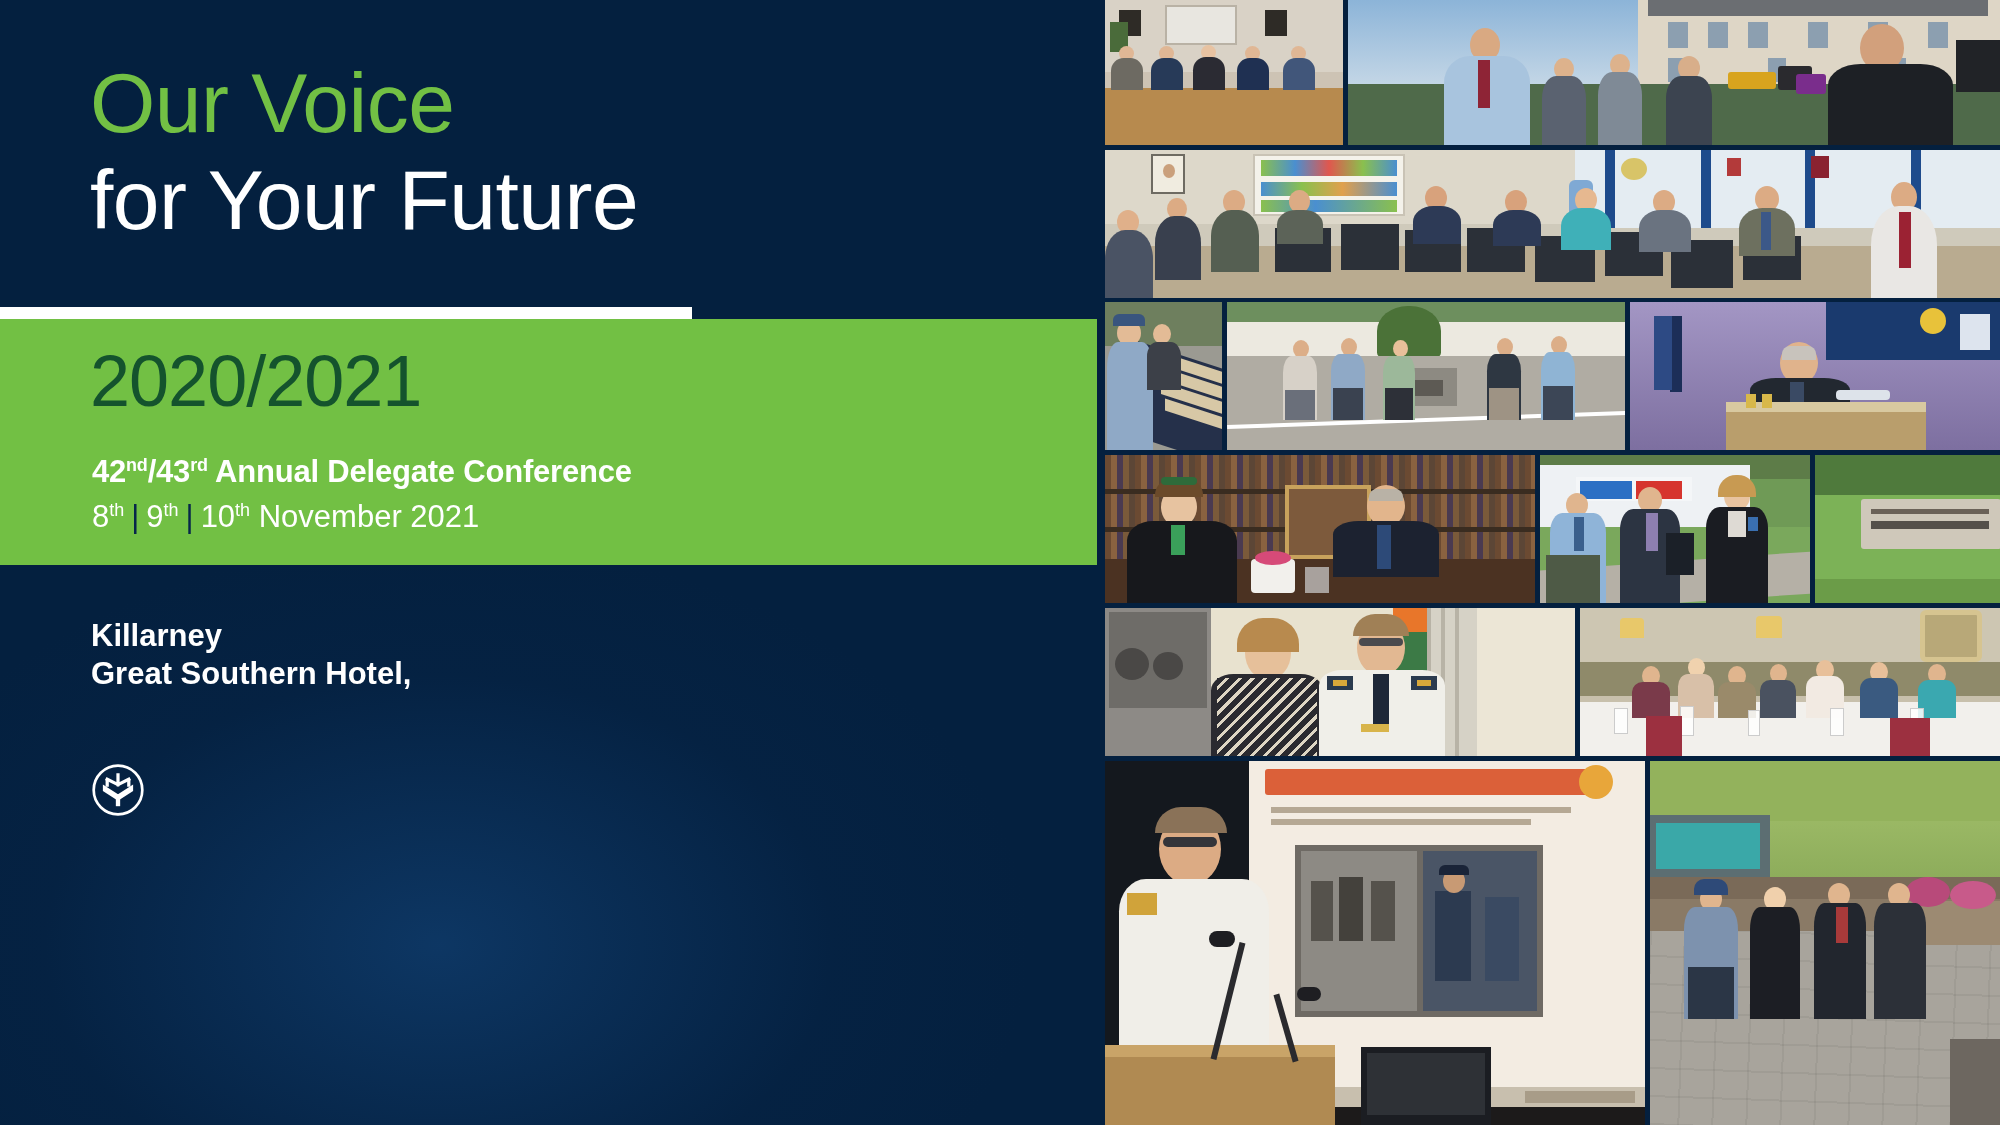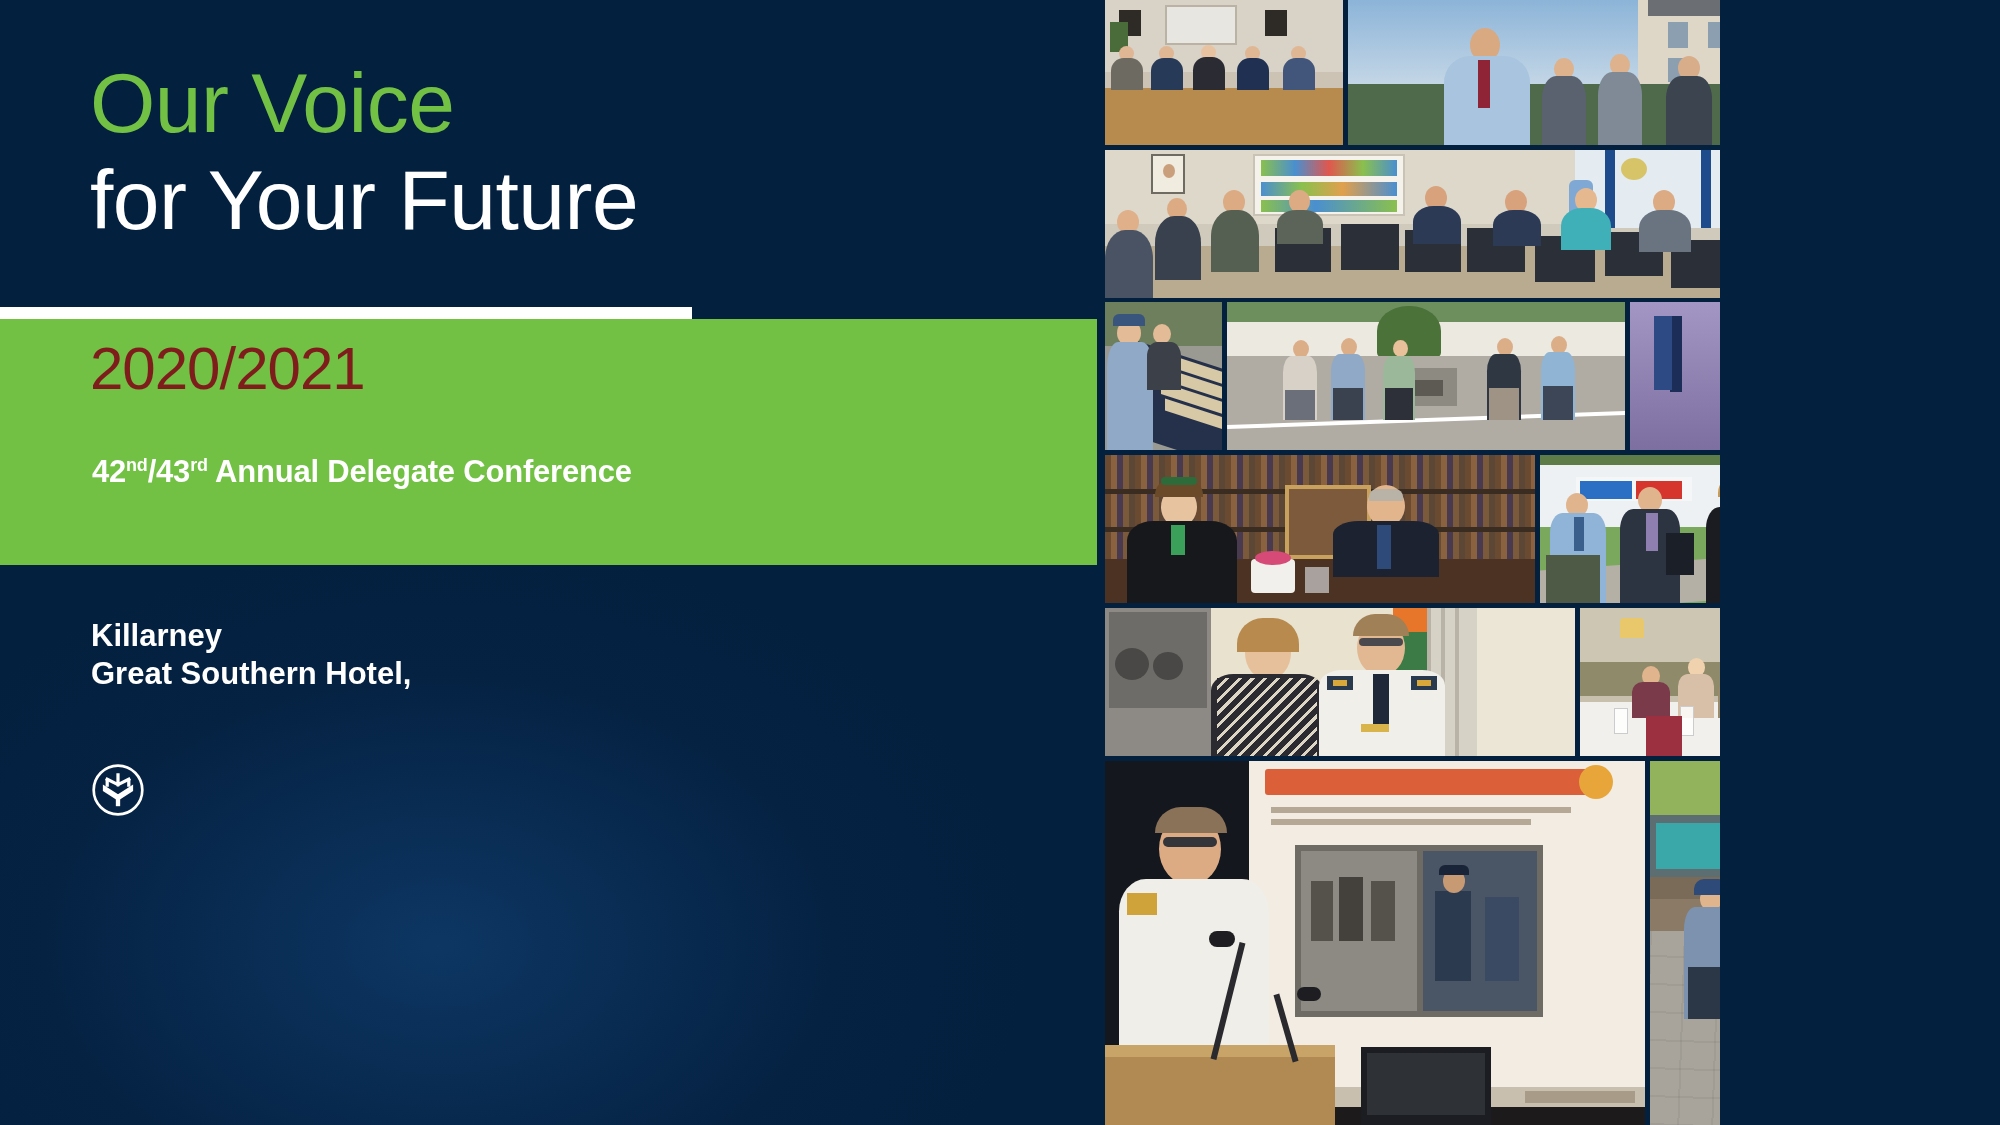--- a/index.html
+++ b/index.html
@@ -1,20 +1,20 @@
 <!DOCTYPE html>
 <html><head>
 <meta charset="utf-8">
 <title>AGSI Conference Poster</title>
 <style>
   * { margin:0; padding:0; box-sizing:border-box; }
   html,body { width:2000px; height:1125px; overflow:hidden; background:#03203e; }
   body { font-family:"Liberation Sans", sans-serif; }
 
-  .poster { position:relative; width:1720px; height:1125px; overflow:hidden; }
+  .poster { position:relative; width:2000px; height:1125px; overflow:hidden; }
 
   
   .left-panel{
     position:absolute; left:0; top:0; width:1097px; height:1125px;
     background:
       radial-gradient(ellipse 900px 600px at 42% 82%, #0a3566 0%, #072a52 38%, #04203f 68%, #021a34 100%),
       linear-gradient(180deg,#021a34 0%,#042murky 100%);
     background-color:#04203f;
     overflow:hidden;
   }
@@ -37,22 +37,22 @@
     position:absolute; left:0; top:307px; width:692px; height:12px;
     background:#ffffff; z-index:5;
   }
 
   
   .green-band{
     position:absolute; left:0; top:319px; width:1097px; height:246px;
     background:#72c044; z-index:3;
   }
   .year{
-    position:absolute; left:90px; top:20px;
-    font-size:60px; font-weight:300; color:#7f1d1d; letter-spacing:-1px; line-height:1;
+    position:absolute; left:90px; top:26px;
+    font-size:72px; font-weight:300; color:#14532d; letter-spacing:-1px; line-height:1;
   }
   .conf-line{
     position:absolute; left:92px; top:135px;
     font-size:31px; font-weight:700; color:#ffffff; letter-spacing:-0.2px;
     white-space:nowrap;
   }
   .conf-line sup{ font-size:0.58em; vertical-align:super; font-weight:700; }
   .date-line{
     position:absolute; left:92px; top:180px;
     font-size:31px; font-weight:300; color:#ffffff; letter-spacing:0px;
@@ -114,20 +114,21 @@
       <span class="l2">for Your Future</span>
     </div>
 
     <div class="divider"></div>
 
     <div class="green-band">
       <div class="year">2020/2021</div>
 
       <div class="conf-line"><span>42</span><sup>nd</sup><span>/43</span><sup>rd</sup><span> Annual Delegate Conference</span></div>
 
+      <div class="date-line"><span>8</span><sup>th</sup><span class="sep">|</span><span>9</span><sup>th</sup><span class="sep">|</span><span>10</span><sup>th</sup><span> November 2021</span></div>
     </div>
 
     <div class="venue">
       <div>Killarney</div>
       <div>Great Southern Hotel,</div>
     </div>
 
     <div class="logo-block">
       <span class="logo-mark">
         <svg viewBox="0 0 100 100" width="54" height="54" aria-hidden="true">

